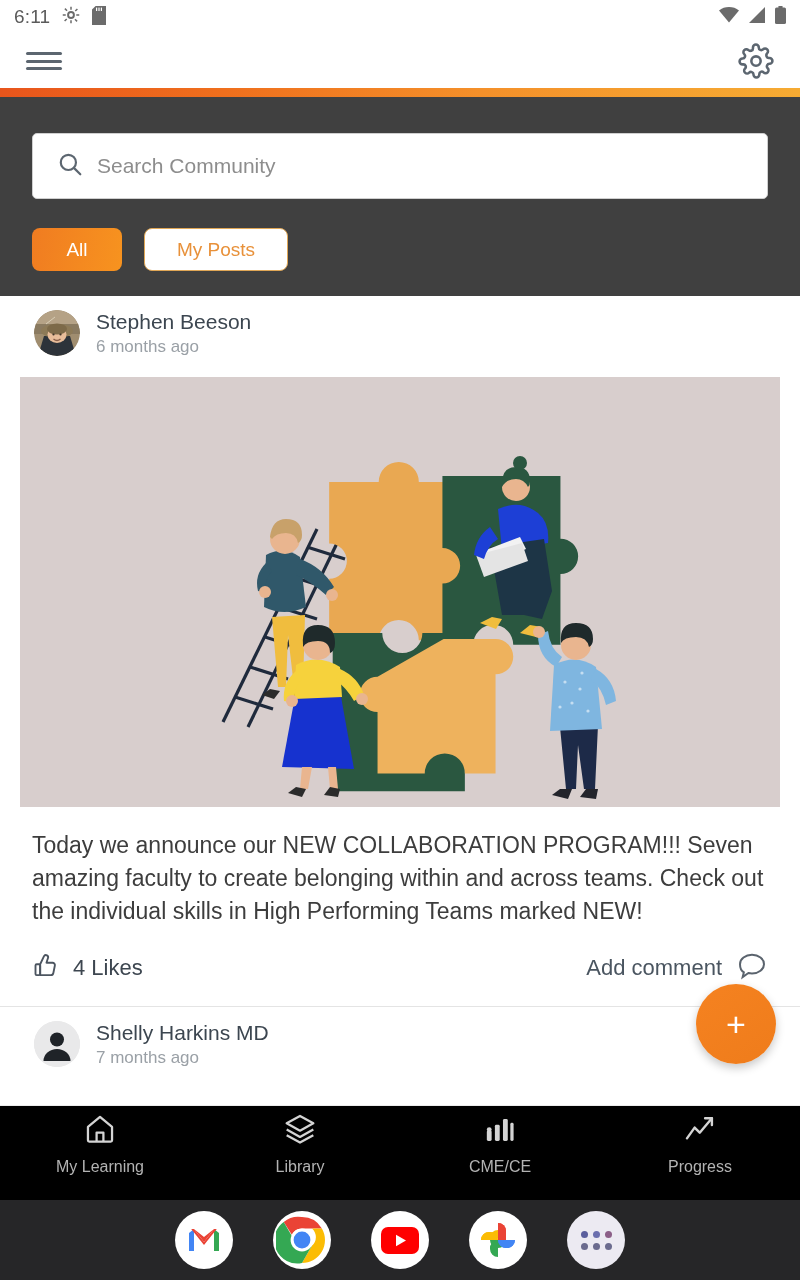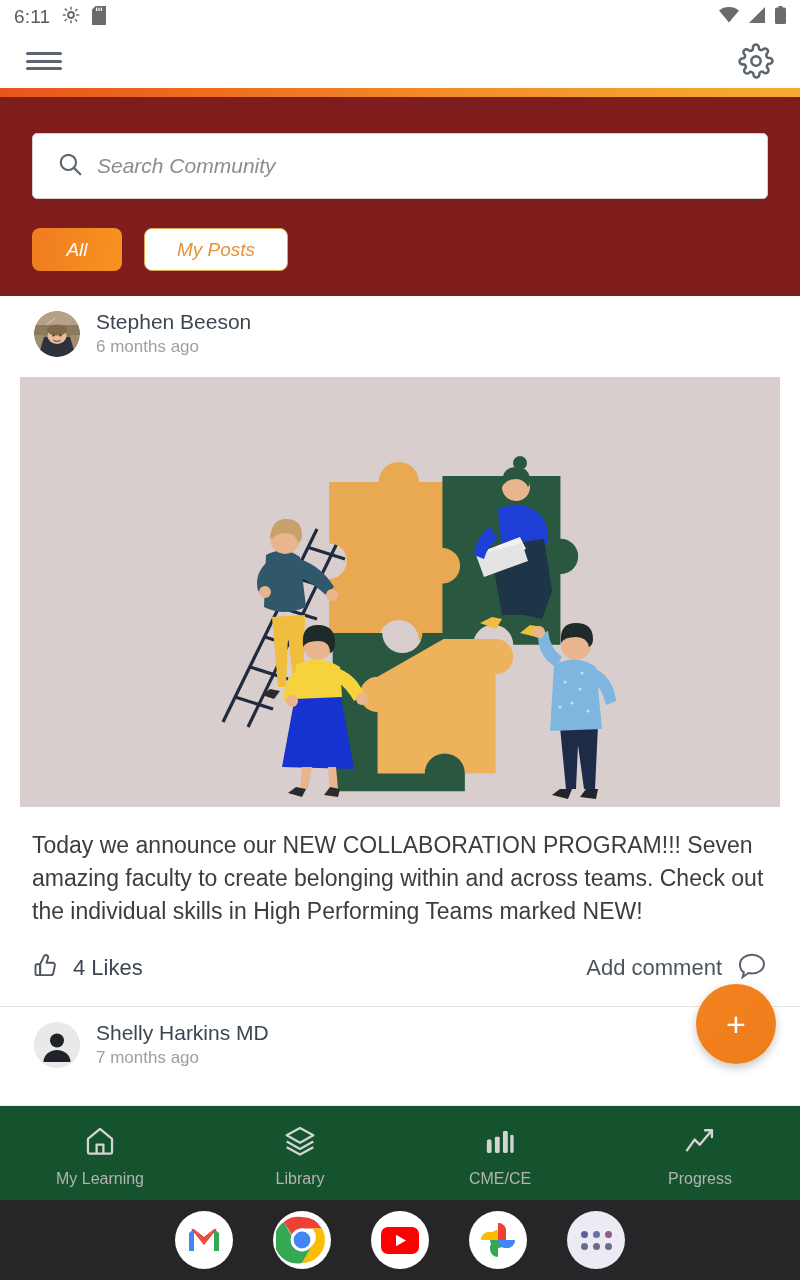--- a/index.html
+++ b/index.html
@@ -32,22 +32,21 @@
 
   
   .accentbar {
     position: absolute; top: 88px; left: 0; width: 800px; height: 9px;
     background: linear-gradient(90deg, #e8551c 0%, #ef6f1d 28%, #f4902a 60%, #f6ab33 100%);
   }
 
   
   .searchzone {
     position: absolute; top: 97px; left: 0; width: 800px; height: 199px;
-    background: #7f1d1d;
-    font-style: italic;
+    background: #404040;
   }
   .searchbox {
     position: absolute; top: 36px; left: 32px; width: 736px; height: 66px;
     background: #ffffff; border: 1px solid #cfcfcf; border-radius: 5px;
     display: flex; align-items: center; padding: 0 24px; gap: 14px;
   }
   .search-ph { font-size: 21px; color: #8d8d8d; font-weight: 400; }
 
   .chips { position: absolute; top: 131px; left: 32px; display: flex; gap: 22px; }
   .chip {
@@ -58,21 +57,21 @@
     width: 90px; color: #fff;
     background: linear-gradient(100deg, #f07c21 0%, #f7931f 100%);
   }
   .chip-my {
     width: 144px; color: #e8913a; background: #ffffff; border: 1px solid #e0a756;
   }
 
   
   .feed { position: absolute; top: 296px; left: 0; width: 800px; height: 809px; background:#fff; overflow:hidden;}
   .post { background: #fff; }
-  .post-head { display: flex; align-items: flex-end; gap: 16px; padding: 14px 34px 10px 34px; }
+  .post-head { display: flex; align-items: flex-start; gap: 16px; padding: 14px 34px 10px 34px; }
   .avatar { width: 46px; height: 46px; border-radius: 50%; overflow: hidden; flex: none;
             background: #e6e6e6; display: flex; align-items: flex-end; justify-content: center; }
   .avatar svg { display: block; }
   .meta { display: flex; flex-direction: column; gap: 3px; }
   .author { font-size: 21px; color: #3c4650; font-weight: 400; }
   .when { font-size: 17px; color: #9aa0a6; }
 
   .post-img {
     margin: 10px 20px 0 20px; width: 760px; height: 430px;
     background: #d8cecd; position: relative; overflow: hidden;
@@ -94,22 +93,22 @@
     position: absolute; right: 24px; top: 984px; width: 80px; height: 80px;
     border-radius: 50%; background: linear-gradient(145deg,#f58220 0%, #ef7c1b 100%);
     box-shadow: 0 4px 10px rgba(0,0,0,.22);
     display: flex; align-items: center; justify-content: center; cursor: pointer; z-index: 20;
   }
   .fab span { color: #fff; font-size: 34px; line-height: 1; font-weight: 300; }
 
   
   .bottomnav {
     position: absolute; top: 1105px; left: 0; width: 800px; height: 95px;
-    background: #14532d; border-top: 1px solid #ececec;
-    display: flex; align-items: center; justify-content: space-around; padding-top: 6px;
+    background: #000000; border-top: 1px solid #ececec;
+    display: flex; justify-content: space-around; padding-top: 6px;
   }
   .navitem { display: flex; flex-direction: column; align-items: center; gap: 8px;
              width: 150px; cursor: pointer; }
   .navlabel { font-size: 16px; color: #b3b3b3; }
   .navitem.active .navlabel { color: #a3a3a3; }
 
   
   .dock {
     position: absolute; top: 1200px; left: 0; width: 800px; height: 80px;
     background: #262628; display: flex; align-items: center; justify-content: center; gap: 40px;

